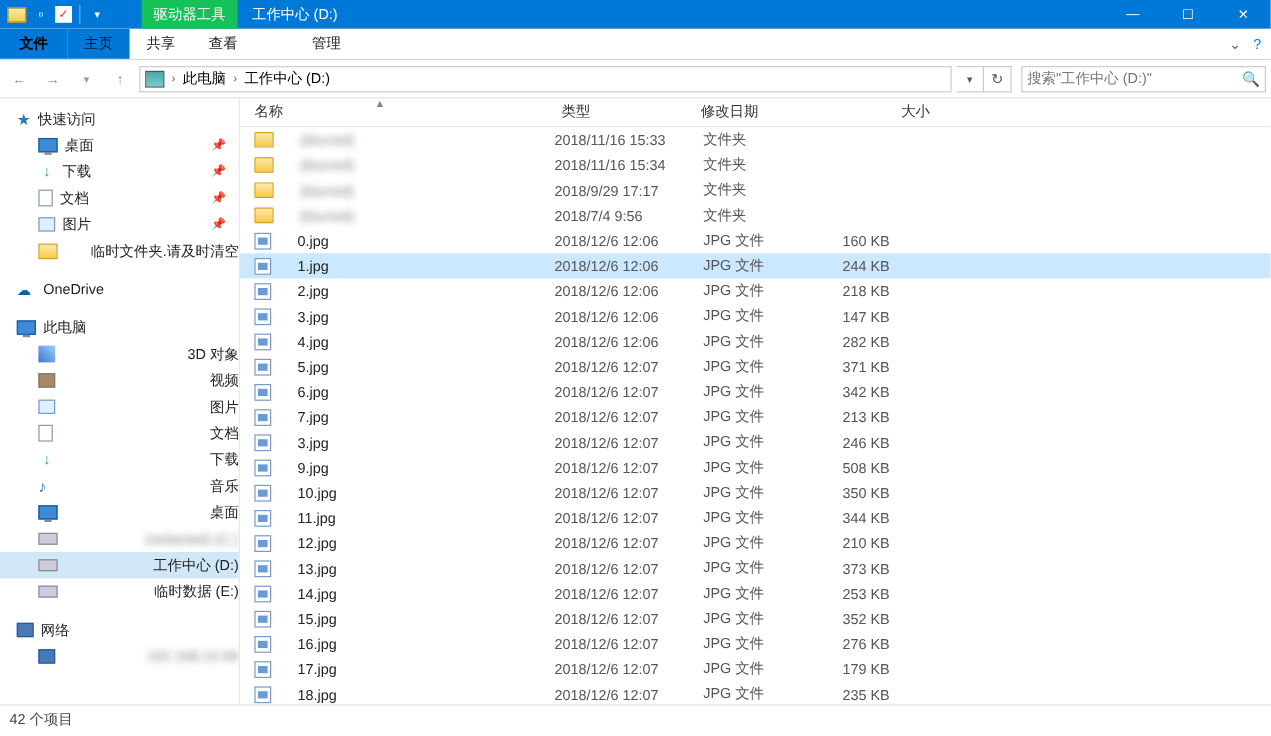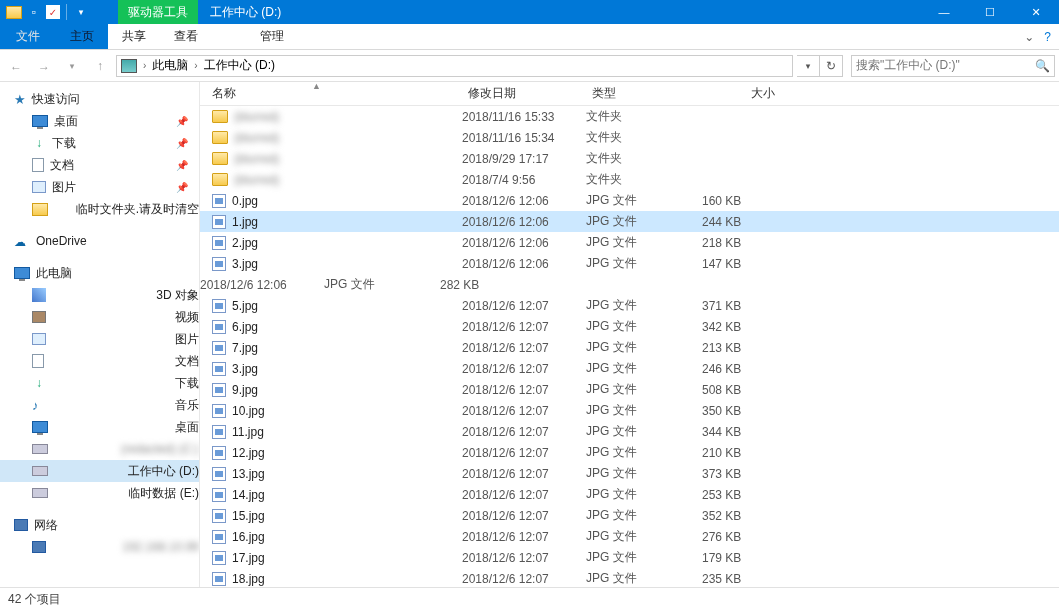--- a/index.html
+++ b/index.html
@@ -12,21 +12,21 @@
 .titlebar .sep { width:1px; height:16px; background:rgba(255,255,255,0.4); margin:0 2px; }
 .titlebar .toolslabels { display:flex; height:100%;padding-left:23px; }
 .toolslabel { background:#15c158; color:#fff; padding:0 10px; display:flex; align-items:center; height:100%; }
 .win-title { color:#fff; padding:0 12px; display:flex; align-items:center; }
 .win-controls { margin-left:auto; display:flex; height:100%; }
 .win-controls div { width:46px; display:flex; align-items:center; justify-content:center; color:#fff; font-size:11px; }
 .win-controls .close { }
 
 
 .ribbon { height:26px; background:#fff; display:flex; border-bottom:1px solid #d9d9d9; }
-.ribbon .file { background:#0078d7; color:#e5e5e5; padding:0 16px; display:flex; align-items:center; }
+.ribbon .file { background:#0078d7; color:#000000; padding:0 16px; display:flex; align-items:center;font-weight:bold; }
 .tab { padding:0 14px; display:flex; align-items:center; color:#222; }
 .tab.active { background:#0078d7; color:#0f172a; }
 .tab.manage { margin-left:34px; }
 .collapse { margin-left:auto; display:flex; align-items:center; padding:0 8px; gap:10px; color:#666; }
 
 
 .navrow { height:32px; display:flex; align-items:center; border-bottom:1px solid #e1e1e1; padding:0 4px; gap:4px; }
 .navarrow { width:24px; height:24px; display:flex; align-items:center; justify-content:center; color:#999; }
 .addr { flex:1; height:22px; border:1px solid #ccc; display:flex; align-items:center; padding:0 4px; gap:6px; }
 .addr .pc-icon { width:16px; height:14px; background:linear-gradient(#4aa,#7cc); border:1px solid #555; }
@@ -49,21 +49,21 @@
 .columns { display:flex; height:24px; border-bottom:1px solid #e8e8e8; align-items:center; color:#333; }
 .col { padding:0 6px; display:flex; align-items:center; height:100%; border-right:1px solid transparent; }
 .col.name { width:262px; padding-left:12px; }
 .col.date { width:124px; }
 .col.type { width:116px; }
 .col.size { width:80px; justify-content:flex-end; }
 .sort-ind { position:absolute; left:112px; top:-1px; color:#888; font-size:9px; }
 .rows { overflow:hidden; }
 .row { display:flex; height:21px; align-items:center; color:#222; }
 .row.selected { background:#cce8ff; }
-.row .c-name { width:262px; display:flex; align-items:flex-start; gap:6px; padding-left:12px; }
+.row .c-name { width:262px; display:flex; align-items:flex-start; gap:22px; padding-left:12px; }
 .row .c-date { width:124px; color:#555; }
 .row .c-type { width:116px; color:#555; }
 .row .c-size { width:80px; color:#555; padding-right:6px; }
 .folder-icon { width:16px; height:13px; background:linear-gradient(#ffe9a8,#f7ca4d); border:1px solid #d4a017; border-radius:1px; }
 .img-icon { width:14px; height:14px; border:1px solid #7a98c9; background:#fff; position:relative; }
 .img-icon::after { content:""; position:absolute; left:2px; top:3px; width:8px; height:6px; background:#6a9bd8; }
 .blur { filter: blur(3px); color:#888; }
 
 
 .status { height:24px; border-top:1px solid #e1e1e1; display:flex; align-items:center; padding:0 8px; color:#444; }
@@ -239,22 +239,22 @@
           <span class="i-net"></span>
           <span class="blur">192.168.10.99</span>
         </div>
       </div>
   </div>
 
   <div class="filepane">
     <div class="columns" style="position:relative">
       <span class="sort-ind">▲</span>
       <div class="col name">名称</div>
+      <div class="col type">类型</div>
       <div class="col date">修改日期</div>
-      <div class="col type">类型</div>
       <div class="col size">大小</div>
     </div>
     <div class="rows" id="rows">
         <div class="row ">
        <div class="c-name">
             <span class="folder-icon"></span>
             <span class="blur">(blurred)</span>
           </div>
        <div class="c-date">2018/11/16 15:33</div>
        <div class="c-type">文件夹</div>
@@ -317,20 +317,24 @@
         <div class="row ">
        <div class="c-name">
             <span class="img-icon"></span>
             <span>3.jpg</span>
           </div>
        <div class="c-date">2018/12/6 12:06</div>
        <div class="c-type">JPG 文件</div>
        <div class="c-size">147 KB</div>
      </div>
         <div class="row ">
+       <div class="c-name">
+            <span class="img-icon"></span>
+            <span>4.jpg</span>
+          </div>
        <div class="c-date">2018/12/6 12:06</div>
        <div class="c-type">JPG 文件</div>
        <div class="c-size">282 KB</div>
      </div>
         <div class="row ">
        <div class="c-name">
             <span class="img-icon"></span>
             <span>5.jpg</span>
           </div>
        <div class="c-date">2018/12/6 12:07</div>

